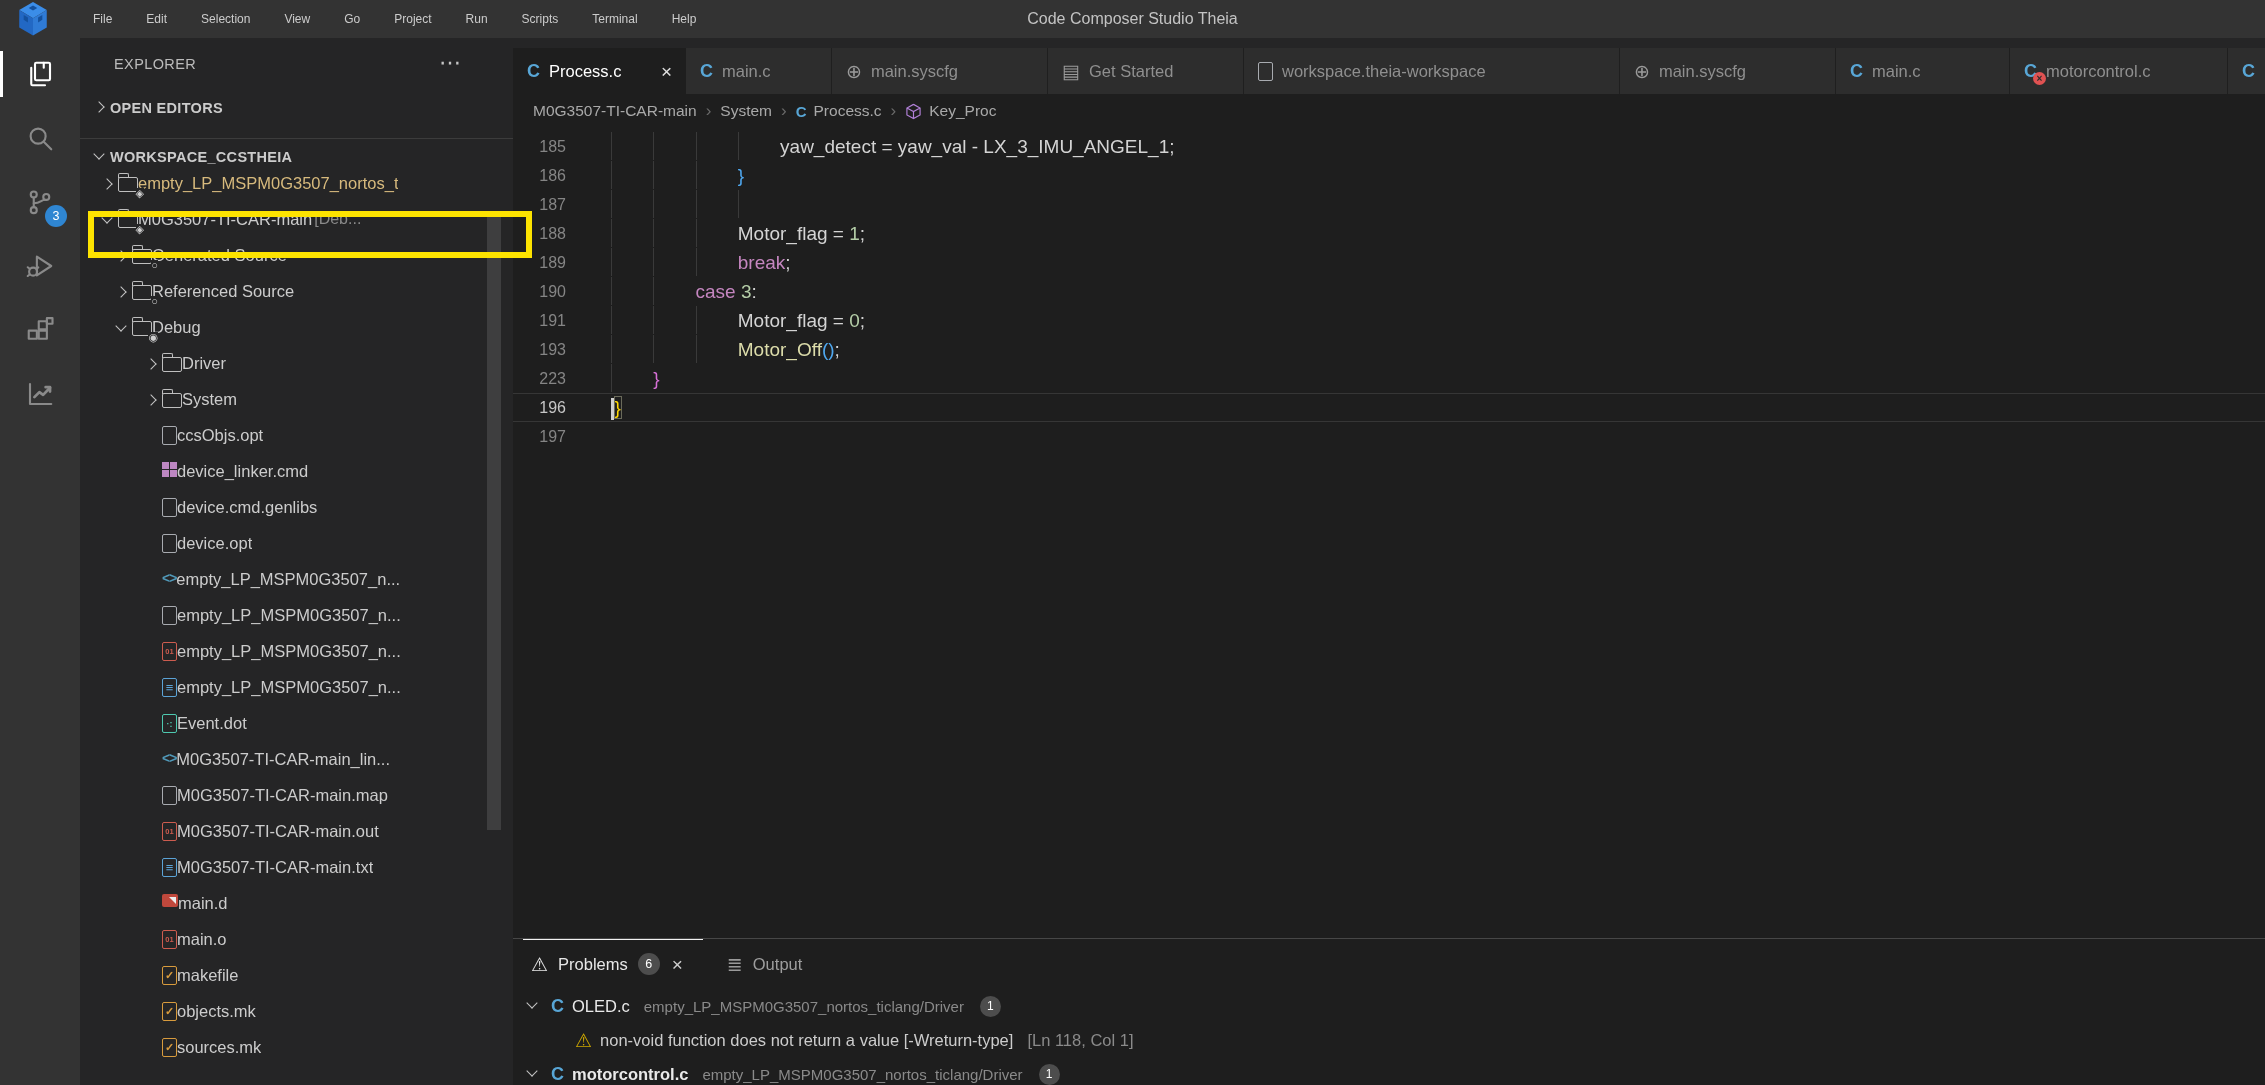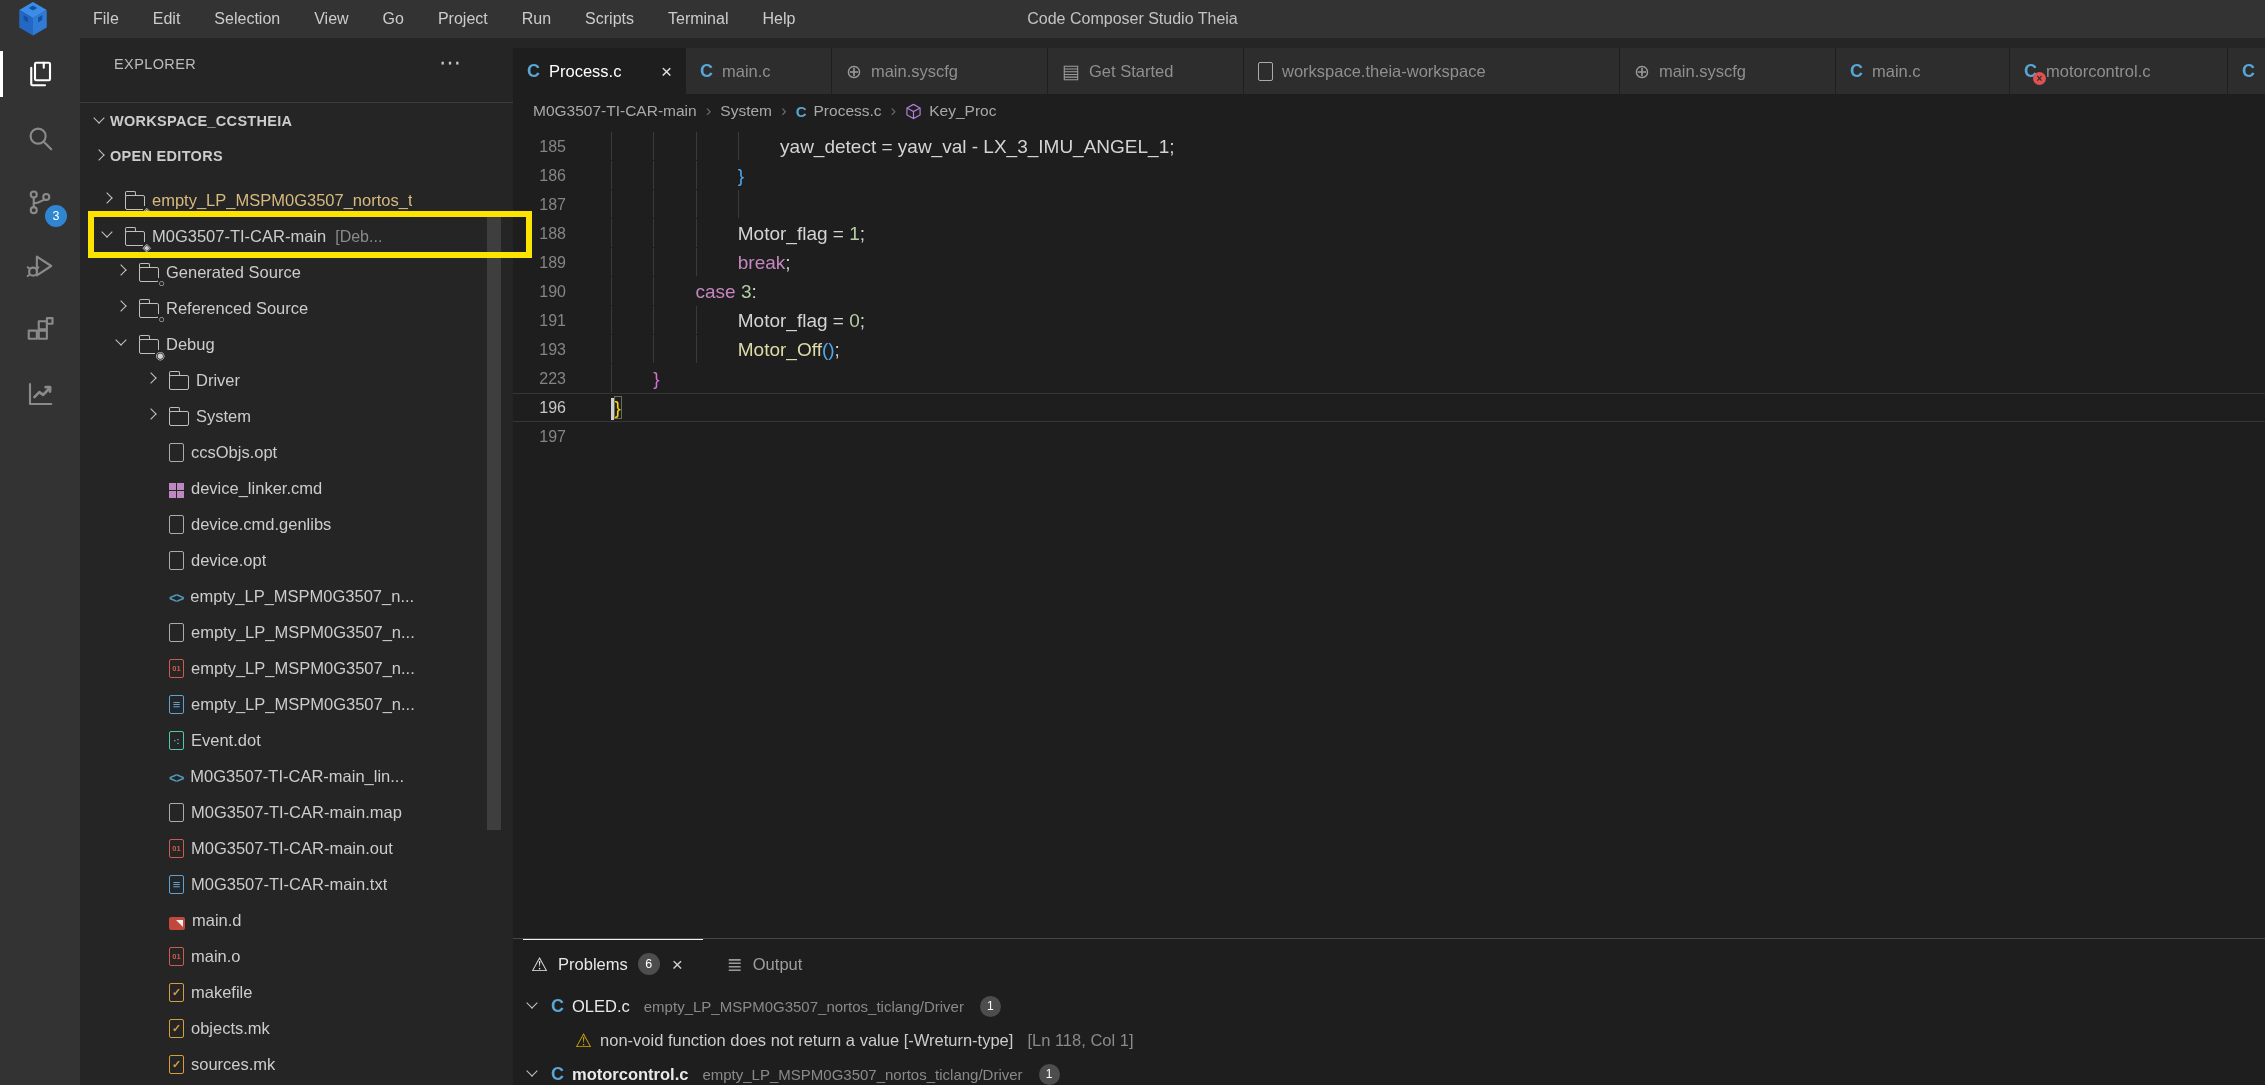--- a/index.html
+++ b/index.html
@@ -5,21 +5,21 @@
   *{box-sizing:border-box;margin:0;padding:0}
   html,body{width:2265px;height:1085px;overflow:hidden;background:#1e1e1e}
   #app{position:relative;width:2265px;height:1085px;background:#1e1e1e;
        font-family:"Liberation Sans",sans-serif;color:#cccccc}
 
   
   .titlebar{position:absolute;left:0;top:0;width:2265px;height:38px;background:#333333;
             display:flex;align-items:center;z-index:5}
   .logo{margin-left:16px;flex:none}
   .menus{display:flex;margin-left:26px}
-  .menu-item{padding:0 17px;font-size:16px;color:#cccccc;line-height:38px}
+  .menu-item{padding:0 17px;font-size:12px;color:#cccccc;line-height:38px}
   .apptitle{position:absolute;left:50%;top:0;transform:translateX(-50%);
             line-height:38px;font-size:16px;color:#c3c3c3;white-space:nowrap}
 
   
   .activitybar{position:absolute;left:0;top:38px;width:80px;height:1047px;background:#333333;
                display:flex;flex-direction:column;align-items:center;padding-top:4px;z-index:4}
   .act-item{width:80px;height:64px;display:flex;align-items:center;justify-content:center;
             position:relative;color:#8a8a8a}
   .act-item.active{color:#ffffff}
   .act-item.active::before{content:"";position:absolute;left:0;top:9px;bottom:9px;width:3px;background:#ffffff}
@@ -29,21 +29,21 @@
 
   
   .sidebar{position:absolute;left:80px;top:38px;width:433px;height:1047px;background:#252526;
            overflow:hidden;z-index:3}
   .sb-header{height:52px;display:flex;align-items:center;padding-left:34px;font-size:14.5px;
              letter-spacing:.4px;color:#bbbbbb;position:relative}
   .more{position:absolute;right:50px;top:12px;font-size:22px;color:#c5c5c5;letter-spacing:2px}
   .sb-section{height:36px;display:flex;align-items:center;font-weight:bold;font-size:14.5px;
               color:#cccccc;padding-left:8px;letter-spacing:.3px}
   .sb-section.ws{border-top:1px solid #3c3c3c;margin-top:12px}
-  .row{height:36px;display:flex;align-items:flex-end;gap:7px;white-space:nowrap}
+  .row{height:36px;display:flex;align-items:flex-start;gap:0;white-space:nowrap}
   .row.lv1{padding-left:16px}.row.lv2{padding-left:30px}.row.lv3{padding-left:60px}
   .lbl{font-size:16.5px;color:#cccccc;overflow:hidden}
   .lbl.gold{color:#d7ba7d}
   .sfx{color:#8a8a8a;font-size:16px;margin-left:2px}
   .sb-scroll{position:absolute;left:407px;top:177px;width:14px;height:615px;background:#535353;opacity:.55}
 
   
   .chev{display:inline-block;width:22px;height:22px;position:relative;flex:none}
   .chev::after{content:"";position:absolute;left:7px;top:6px;width:7px;height:7px;
                border-right:1.7px solid #c5c5c5;border-bottom:1.7px solid #c5c5c5;transform:rotate(-45deg)}
@@ -207,27 +207,27 @@
           <path d="M16.5 6.5H20V10" stroke-width="2.2"></path>
         </svg>
     </div>
   </div>
 
   <div class="sidebar">
     <div class="sb-header">
       <span>EXPLORER</span>
       <span class="more">⋯</span>
     </div>
+    <div class="sb-section">
+      <span class="chev"></span>
+      <span>OPEN EDITORS</span>
+    </div>
     <div class="sb-section ws">
       <span class="chev down"></span>
       <span>WORKSPACE_CCSTHEIA</span>
-    </div>
-    <div class="sb-section">
-      <span class="chev"></span>
-      <span>OPEN EDITORS</span>
     </div>
     <div id="tree">
         <div class="row lv1">
           <span class="chev "></span>
           <span class="ic-folder b-cube"></span>
           <span class="lbl gold">empty_LP_MSPM0G3507_nortos_t</span>
         </div>
         <div class="row lv1">
           <span class="chev down"></span>
           <span class="ic-folder b-cube"></span>

